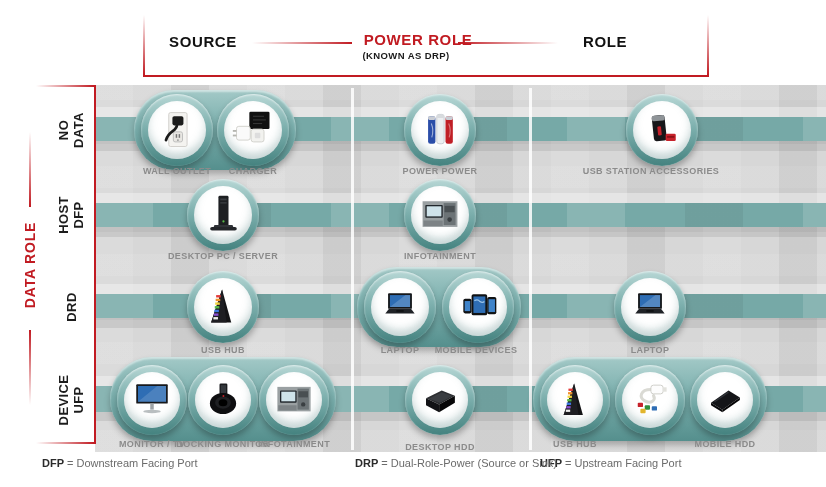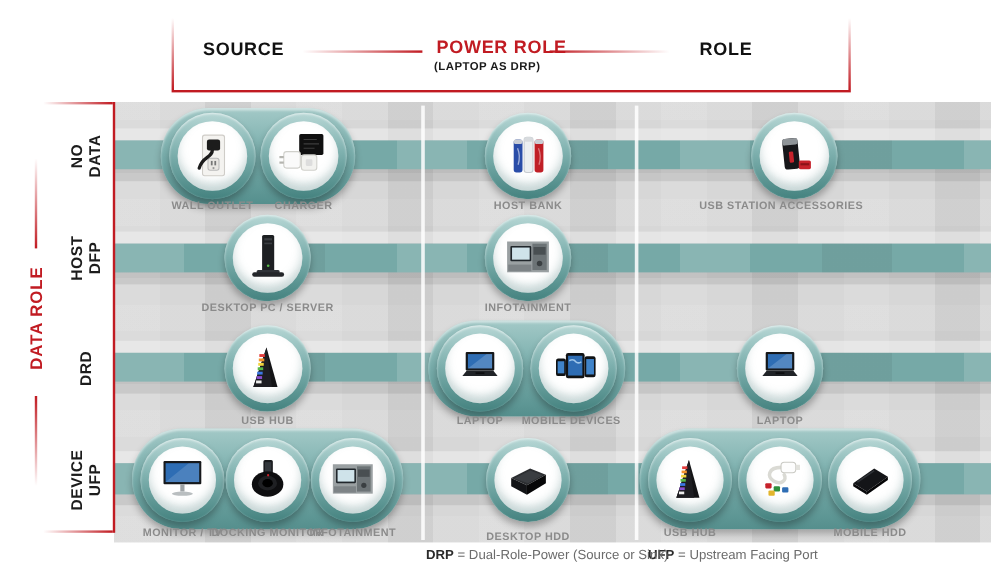--- a/index.html
+++ b/index.html
@@ -90,21 +90,21 @@
   <div class="band" style="top:386px;height:26px"></div>
   <div class="stripe-dark" style="top:141px;height:10px"></div>
   <div class="stripe-dark" style="top:227px;height:10px"></div>
   <div class="stripe-dark" style="top:318px;height:10px"></div>
   <div class="stripe-dark" style="top:412px;height:9px"></div>
   <div class="divider" style="left:351px"></div>
   <div class="divider" style="left:529px"></div>
 
   <div class="hdr" style="left:203px;top:33px">SOURCE</div>
   <div class="hdr red" style="left:418px;top:31px">POWER ROLE</div>
-  <div class="hdr-sub" style="left:406px;top:50px">(LAPTOP AS DRP)</div>
+  <div class="hdr-sub" style="left:406px;top:50px">(KNOWN AS DRP)</div>
   <div class="hdr" style="left:605px;top:33px">ROLE</div>
   <div class="dash toright" style="left:252px"></div>
   <div class="dash toleft" style="left:458px"></div>
   <div class="tb-h"></div>
   <div class="tb-v" style="left:143px"></div>
   <div class="tb-v" style="left:707px"></div>
 
   <div class="lb-v"></div>
   <div class="lb-tick" style="top:85px"></div>
   <div class="lb-tick" style="top:442px"></div>
@@ -189,21 +189,21 @@
           <rect x="19" y="20" width="4" height="10" rx="1" fill="#c6222b"></rect>
         </g>
         <rect x="28" y="28" width="11" height="8" rx="1.5" fill="#c6222b"></rect>
         <rect x="29.5" y="30.5" width="8" height="2" fill="#8c1218"></rect>
       </svg>
         </span>
     </div>
   </div>
   <div class="ilabel" style="left:177px;top:166px">WALL OUTLET</div>
   <div class="ilabel" style="left:253px;top:166px">CHARGER</div>
-  <div class="ilabel" style="left:440px;top:166px">HOST BANK</div>
+  <div class="ilabel" style="left:440px;top:166px">POWER POWER</div>
   <div class="ilabel" style="left:651px;top:166px">USB STATION ACCESSORIES</div>
 
   <div class="circle" style="left:187px;top:179px">
     <div class="inner">
         <span>
       <svg width="44" height="44" viewBox="0 0 48 48">
         <rect x="19" y="3" width="11" height="33" rx="1.5" fill="#1d1f22"></rect>
         <rect x="21" y="6" width="7" height="2" fill="#3a3d41"></rect>
         <rect x="21" y="10" width="7" height="1.5" fill="#3a3d41"></rect>
         <circle cx="24.5" cy="31" r="1.2" fill="#57b847"></circle>
@@ -392,20 +392,23 @@
         </span>
     </div>
   </div>
   <div class="ilabel" style="left:152px;top:439px">MONITOR / TV</div>
   <div class="ilabel" style="left:223px;top:439px">DOCKING MONITOR</div>
   <div class="ilabel" style="left:294px;top:439px">INFOTAINMENT</div>
   <div class="ilabel" style="left:440px;top:442px">DESKTOP HDD</div>
   <div class="ilabel" style="left:575px;top:439px">USB HUB</div>
   <div class="ilabel" style="left:725px;top:439px">MOBILE HDD</div>
 
+  <div class="leg" style="left:42px">
+    <b>DFP</b><span>= Downstream Facing Port</span>
+  </div>
   <div class="leg" style="left:540px">
     <b>UFP</b><span>= Upstream Facing Port</span>
   </div>
   <div class="leg" style="left:355px">
     <b>DRP</b><span>= Dual-Role-Power (Source or Sink)</span>
   </div>
 
 </div>
 
 </body></html>

